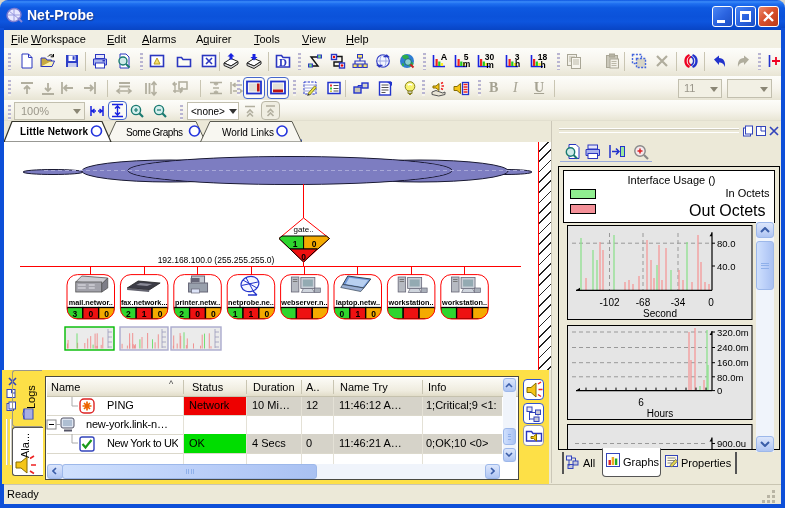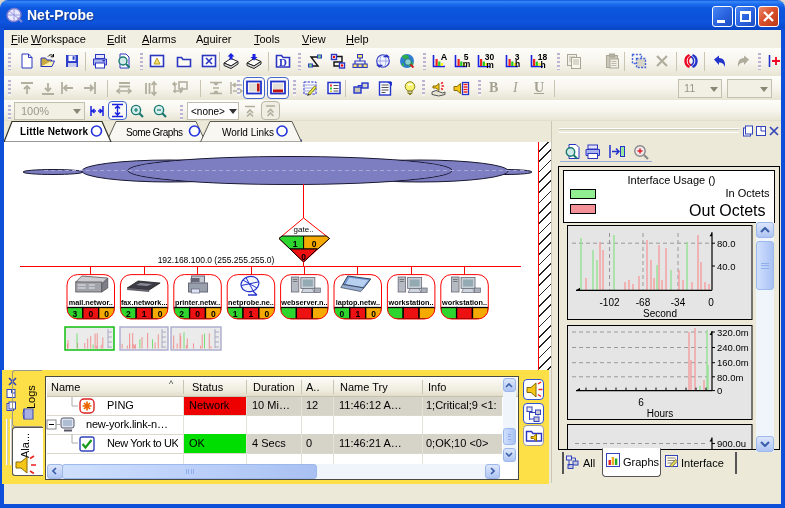--- a/index.html
+++ b/index.html
@@ -811,21 +811,21 @@
         <rect x="3.5" y="8" width="2.4" height="5" fill="#d22"></rect>
         <rect x="6.7" y="5" width="2.4" height="8" fill="#ea2"></rect>
         <rect x="9.9" y="6.5" width="2.4" height="6.5" fill="#2a2"></rect>
       </svg>
     <span class="t" style="left:65px;top:335px;font-size:11px">Graphs</span>
     <svg class="abs" style="left:106px;top:332px" width="16" height="16" viewBox="0 0 16 16">
         <rect x="1.5" y="2.5" width="12" height="11" fill="#fffbe8" stroke="#3344bb"></rect>
         <path d="M3.5 5 h8 M3.5 7.5 h8 M3.5 10 h5" stroke="#888"></path>
         <path d="M6 12.5 L11.5 6.5 l2 1.6 L8 14 z" fill="#e8d84a" stroke="#776"></path>
       </svg>
-    <span class="t" style="left:123px;top:336px;font-size:11px">Interface</span>
+    <span class="t" style="left:123px;top:336px;font-size:11px">Properties</span>
     <div class="abs" style="left:177px;top:331px;width:1.5px;height:22px;background:#555"></div>
   </div>
   <div id="bpanel" class="abs" style="font-size:11px">
 
     <svg class="abs" style="left:5px;top:6px" width="11" height="11" viewBox="0 0 11 11">
         <path d="M2 2 l7 7 M9 2 l-7 7" stroke="#3344bb" stroke-width="1.6"></path>
       </svg>
     <svg class="abs" style="left:4px;top:18px" width="11" height="11" viewBox="0 0 11 11">
         <rect x="1" y="1.5" width="8" height="8" fill="#fff" stroke="#3344bb"></rect>
         <path d="M5.5 1.5 V5 H9" fill="none" stroke="#3344bb"></path>
@@ -967,13 +967,26 @@
           <path d="M4.5 6.5 V15 M4.5 7.5 h6 M4.5 14 h4.5 M13 9.5 v1" fill="none" stroke="#3344bb"></path>
         </svg>
       </div>
     <div class="rbtn" style="left:521px;top:55px;border-color:#99a">
         <svg width="18" height="18" viewBox="0 0 18 18">
           <path d="M1.5 14 V4.5 h5 l1.5 2 h8.5 V14 z" fill="#fff" stroke="#2b36c0" stroke-width="1.4"></path>
           <path d="M6 9.5 h2.5 l3-2.5 v7 l-3-2.5 H6 z" fill="#f5c518" stroke="#866d00"></path>
         </svg>
       </div>
   </div>
+  <div id="statusbar" class="abs">
+      <span class="t" style="left:3px;top:3px">Ready</span>
+  <svg class="abs" style="left:757px;top:4px" width="16" height="14" viewBox="0 0 16 14">
+  <g fill="#b8b4a4">
+          <rect x="11" y="1" width="3" height="3"></rect>
+          <rect x="11" y="6" width="3" height="3"></rect>
+          <rect x="11" y="11" width="3" height="3"></rect>
+          <rect x="6" y="6" width="3" height="3"></rect>
+          <rect x="6" y="11" width="3" height="3"></rect>
+          <rect x="1" y="11" width="3" height="3"></rect>
+        </g>
+      </svg>
+    </div>
 </div>
 
 </body></html>

